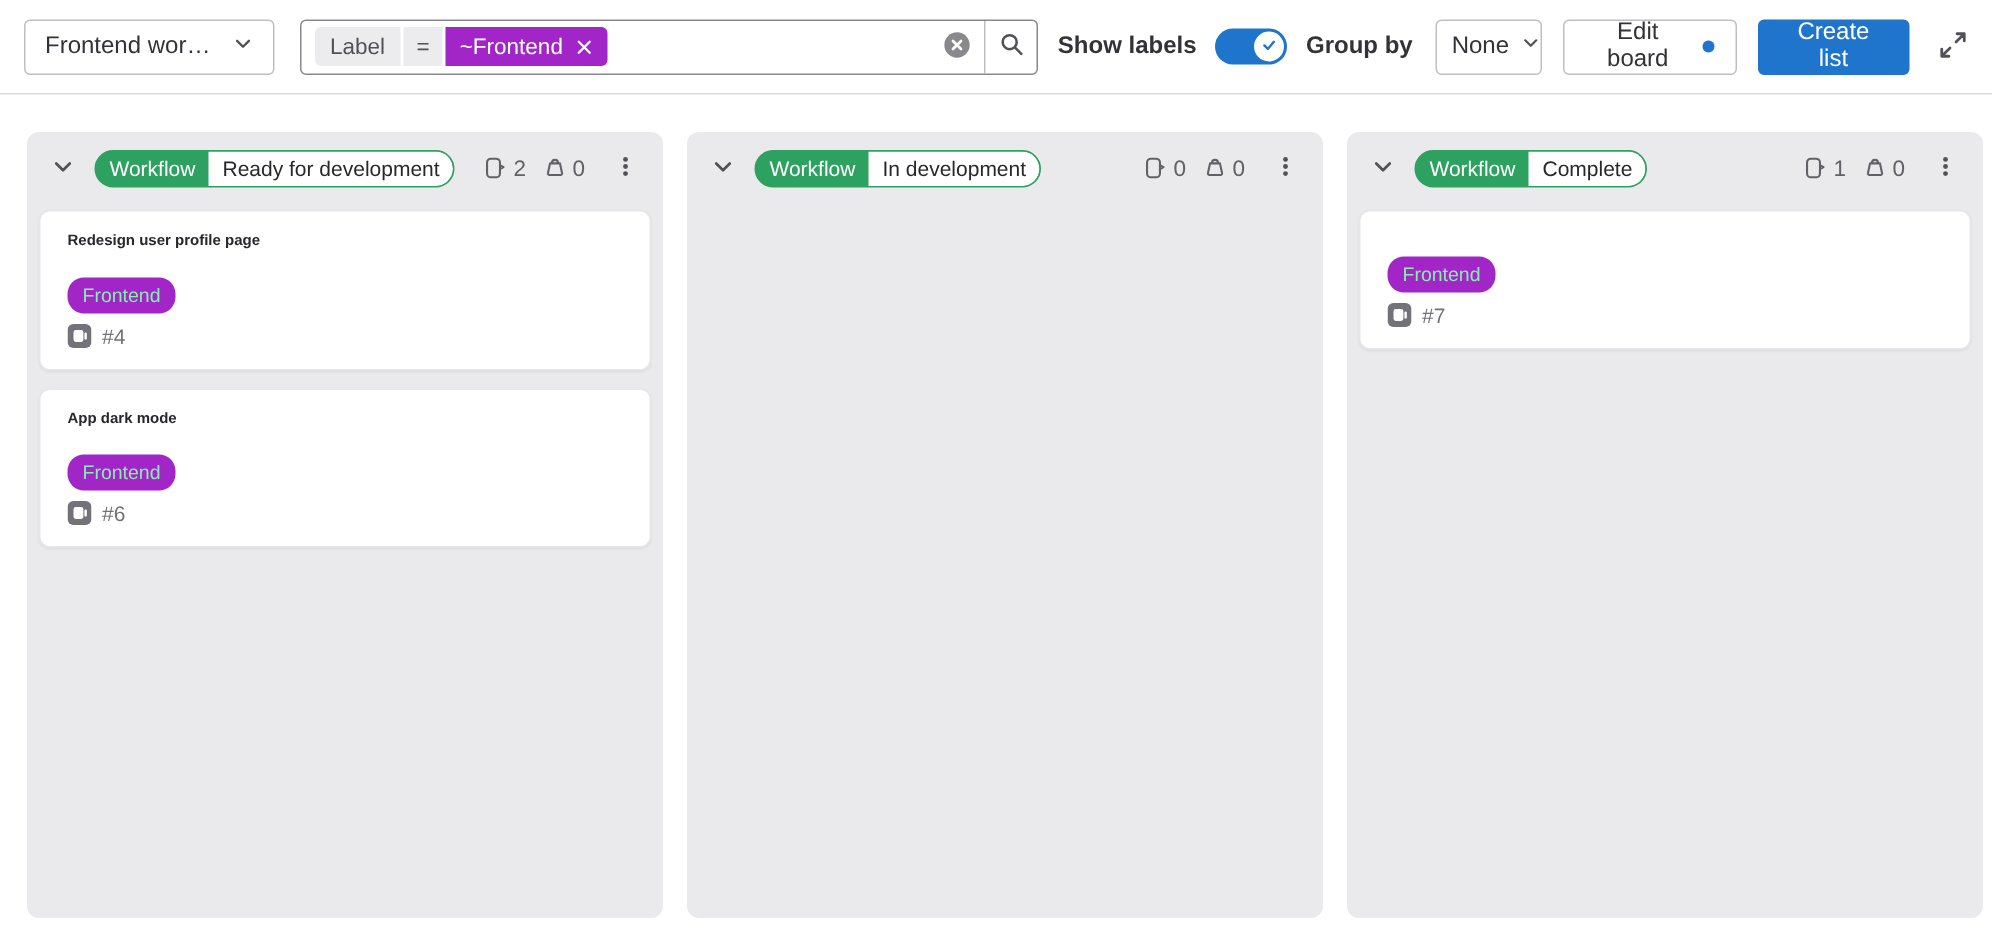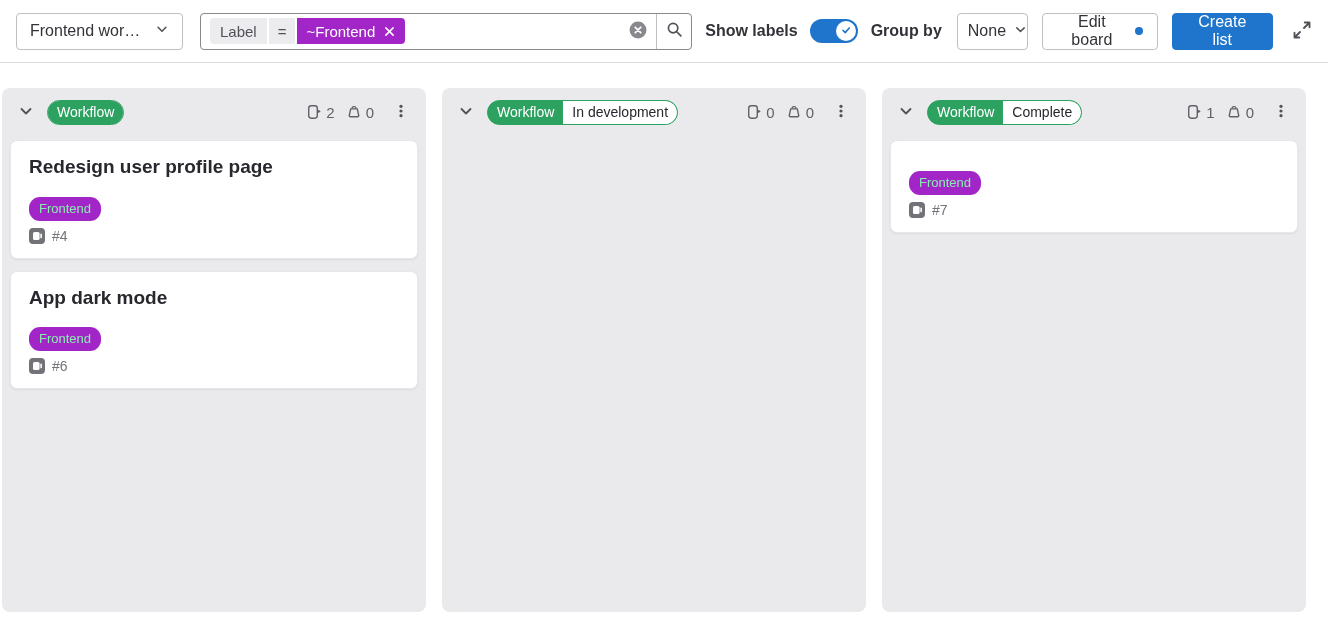--- a/index.html
+++ b/index.html
@@ -29,36 +29,36 @@
   .toggle { width:48px; height:24px; border:none; border-radius:12px; background:var(--accent-blue,#1f75cb); position:relative; cursor:pointer; margin-right:13px; flex:0 0 auto; }
   .toggle .knob { position:absolute; top:2px; right:2px; width:20px; height:20px; border-radius:50%; background:#fff; display:flex; align-items:center; justify-content:center; }
   .lbl-group { margin-right:15px; }
   .btn-none { width:71px; padding:0 10px; justify-content:space-between; margin-right:14px; }
   .btn-edit { padding:0 14px; margin-right:14px; }
   .dot { width:8px; height:8px; border-radius:50%; background:var(--accent-blue,#1f75cb); display:inline-block; }
   .btn-primary { background:var(--accent-blue,#1f75cb); border-color:var(--accent-blue,#1f75cb); color:#fff; padding:0 15px; margin-right:19px; }
   .btn-expand { border:none; background:none; color:#535158; cursor:pointer; display:flex; align-items:center; }
 
   
-  .board { display:flex; gap:16px; padding:25px 10px 0 2px; align-items:center; }
+  .board { display:flex; gap:16px; padding:25px 10px 0 18px; align-items:center; }
   .column { width:424px; height:524px; background:#eaeaec; border-radius:8px; display:flex; flex-direction:column; flex:0 0 auto; }
   .col-header { display:flex; align-items:center; height:48px; padding:0 14px 0 12px; flex:0 0 auto; }
   .col-collapse { border:none; background:none; color:#535158; cursor:pointer; width:24px; height:24px; display:flex; align-items:center; justify-content:center; }
   .scoped-pill { display:inline-flex; height:25px; border:1px solid var(--scoped-green,#2da160); background:var(--scoped-green,#2da160); border-radius:13px; overflow:hidden; margin-left:9px; font-size:14px; white-space:nowrap; }
   .scoped-pill .scope { background:var(--scoped-green,#2da160); color:#fff; padding:0 9px; display:flex; align-items:center; }
   .scoped-pill .scope-val { background:#fff; color:#28272d; padding:0 9px; display:flex; align-items:center; border-radius:0 12px 12px 0; }
   .counts { margin-left:auto; display:flex; align-items:center; color:#626168; font-size:15px; }
   .counts svg { display:block; }
   .count-num { margin:0 0 0 4px; }
   .weight-group { margin-left:11px; }
   .col-menu { border:none; background:none; color:#535158; cursor:pointer; margin-left:16px; width:22px; height:24px; display:flex; align-items:center; justify-content:center; }
 
   .cards { padding:4px 8px 0 8px; overflow:hidden; }
   .card { background:#fff; border:1px solid #e7e7ea; border-radius:7px; box-shadow:0 1px 2px rgba(31,30,36,.07); padding:13px 20px 14px 18px; margin-bottom:12px; cursor:pointer; }
-  .card-title { font-size:19px; font-weight:700; color:#28272d; line-height:1.35; }
+  .card-title { font-size:10px; font-weight:700; color:#28272d; line-height:1.35; }
   .label-pill { display:inline-block; background:var(--label-purple,#a226c7); color:#86efac; font-size:13px; line-height:1; padding:5px 10px 6px; border-radius:11px; margin-top:17px; cursor:pointer; }
   .card-footer { display:flex; align-items:center; gap:7px; margin-top:7px; color:#737278; font-size:14px; }
   .card-footer svg { display:block; flex:0 0 auto; }
 </style>
 </head>
 <body>
 
 <div class="topbar">
 
   <button class="btn btn-switcher">
@@ -146,20 +146,21 @@
 
   <div class="column">
     <div class="col-header">
       <button class="col-collapse">
         <span><svg width="16" height="16" viewBox="0 0 16 16">
               <path d="M3.5 6l4.5 4.5L12.5 6" fill="none" stroke="currentColor" stroke-width="1.8" stroke-linecap="round" stroke-linejoin="round"></path>
             </svg></span>
       </button>
       <span class="scoped-pill">
         <span class="scope">Workflow</span>
+        <span class="scope-val">Ready for development</span>
       </span>
       <span class="counts">
         <span>
             <svg width="16" height="16" viewBox="0 0 16 16" fill="none" stroke="currentColor" stroke-width="1.4">
               <rect x="2.7" y="1.8" width="8.6" height="12.4" rx="2.6"></rect>
               <path d="M11.3 6.1l2.4 1.3-2.4 1.3" stroke-linejoin="round"></path>
             </svg>
           </span>
         <span class="count-num">2</span>
         <span class="weight-group">

